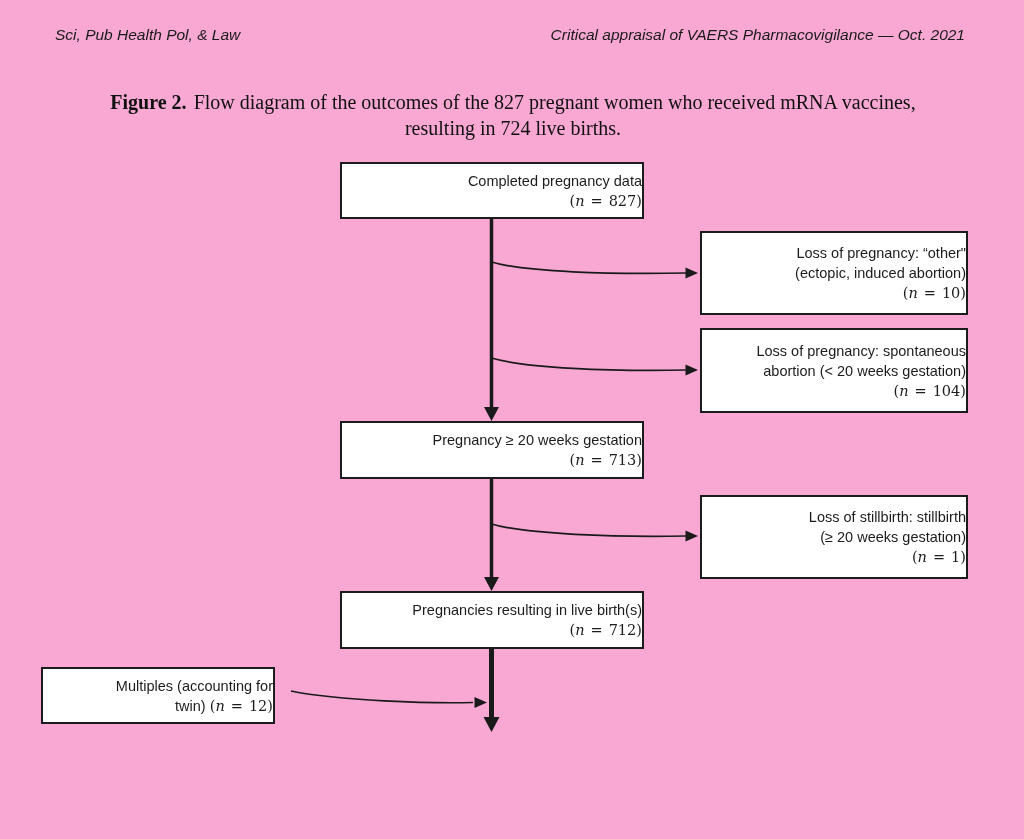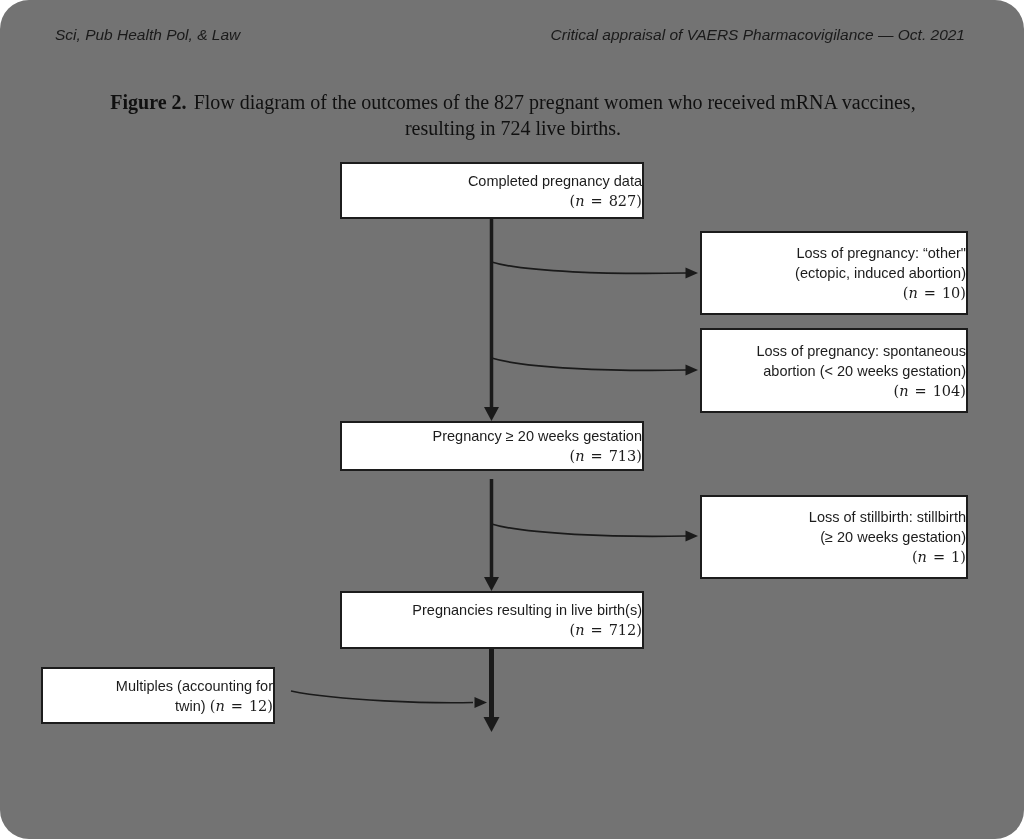--- a/index.html
+++ b/index.html
@@ -1,24 +1,23 @@
 <!DOCTYPE html>
 <html><head>
 <meta charset="utf-8">
 <style>
   * { margin: 0; padding: 0; }
   html, body { background: #ffffff; }
   .page {
     position: relative;
     width: 1024px;
     height: 839px;
-    background: #737373;
+    background: #f9a8d4;
     overflow: hidden;
     color: #1b1b1b;
-    border-radius: 29px;
   }
   
   .hdr {
     position: absolute;
     top: 26px;
     font-family: "Liberation Sans", sans-serif;
     font-style: italic;
     font-size: 15.5px;
     color: #1a1a1a;
     white-space: nowrap;
@@ -61,21 +60,21 @@
     font-family: "DejaVu Serif", serif;
     font-size: 14.5px;
     white-space: nowrap;
   }
   .nvar { font-style: italic; }
   .eq { padding: 0 6px; }
   .sans { font-family: "Liberation Sans", sans-serif; }
   .box1 { left: 340px; top: 162px; width: 304px; height: 57px; }
   .box2 { left: 700px; top: 231px; width: 268px; height: 84px; }
   .box3 { left: 700px; top: 328px; width: 268px; height: 85px; }
-  .box4 { left: 340px; top: 421px; width: 304px; height: 50px; }
+  .box4 { left: 340px; top: 421px; width: 304px; height: 58px; }
   .box5 { left: 700px; top: 495px; width: 268px; height: 84px; }
   .box6 { left: 340px; top: 591px; width: 304px; height: 58px; }
   .box7 { left: 41px;  top: 667px; width: 234px; height: 57px; }
   .box8 { left: 340px; top: 732px; width: 304px; height: 39px; }
   
   .arrows {
     position: absolute;
     left: 0;
     top: 0;
     z-index: 3;

